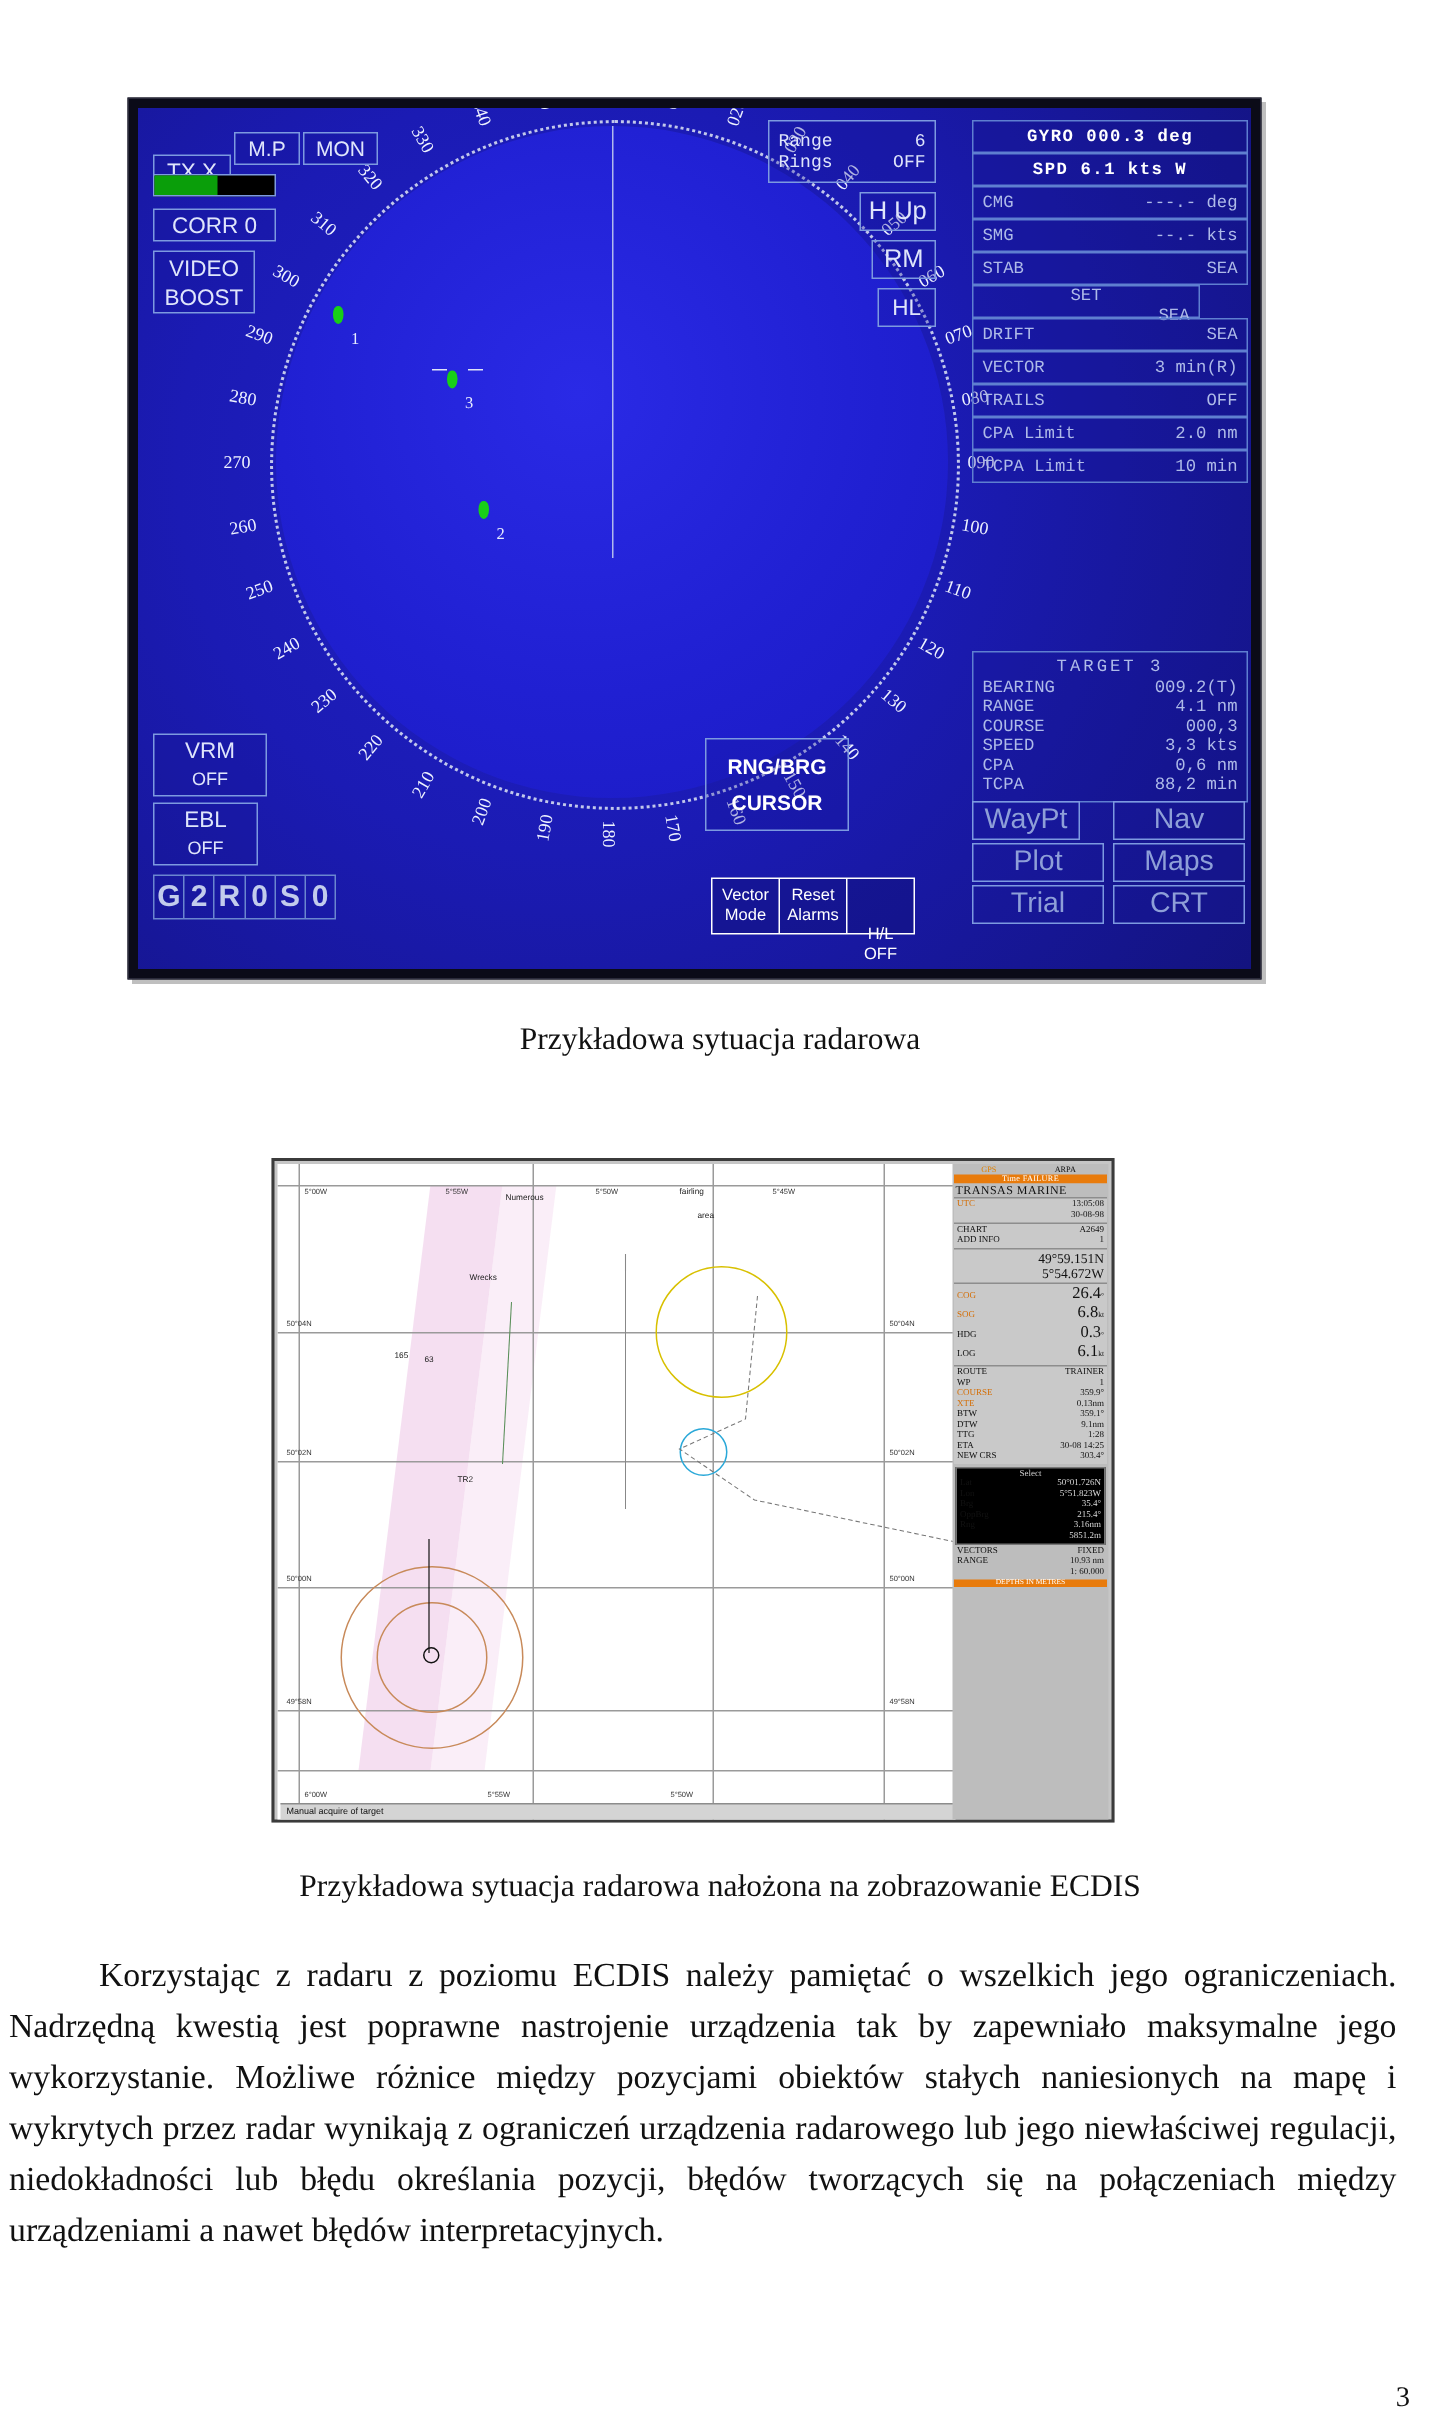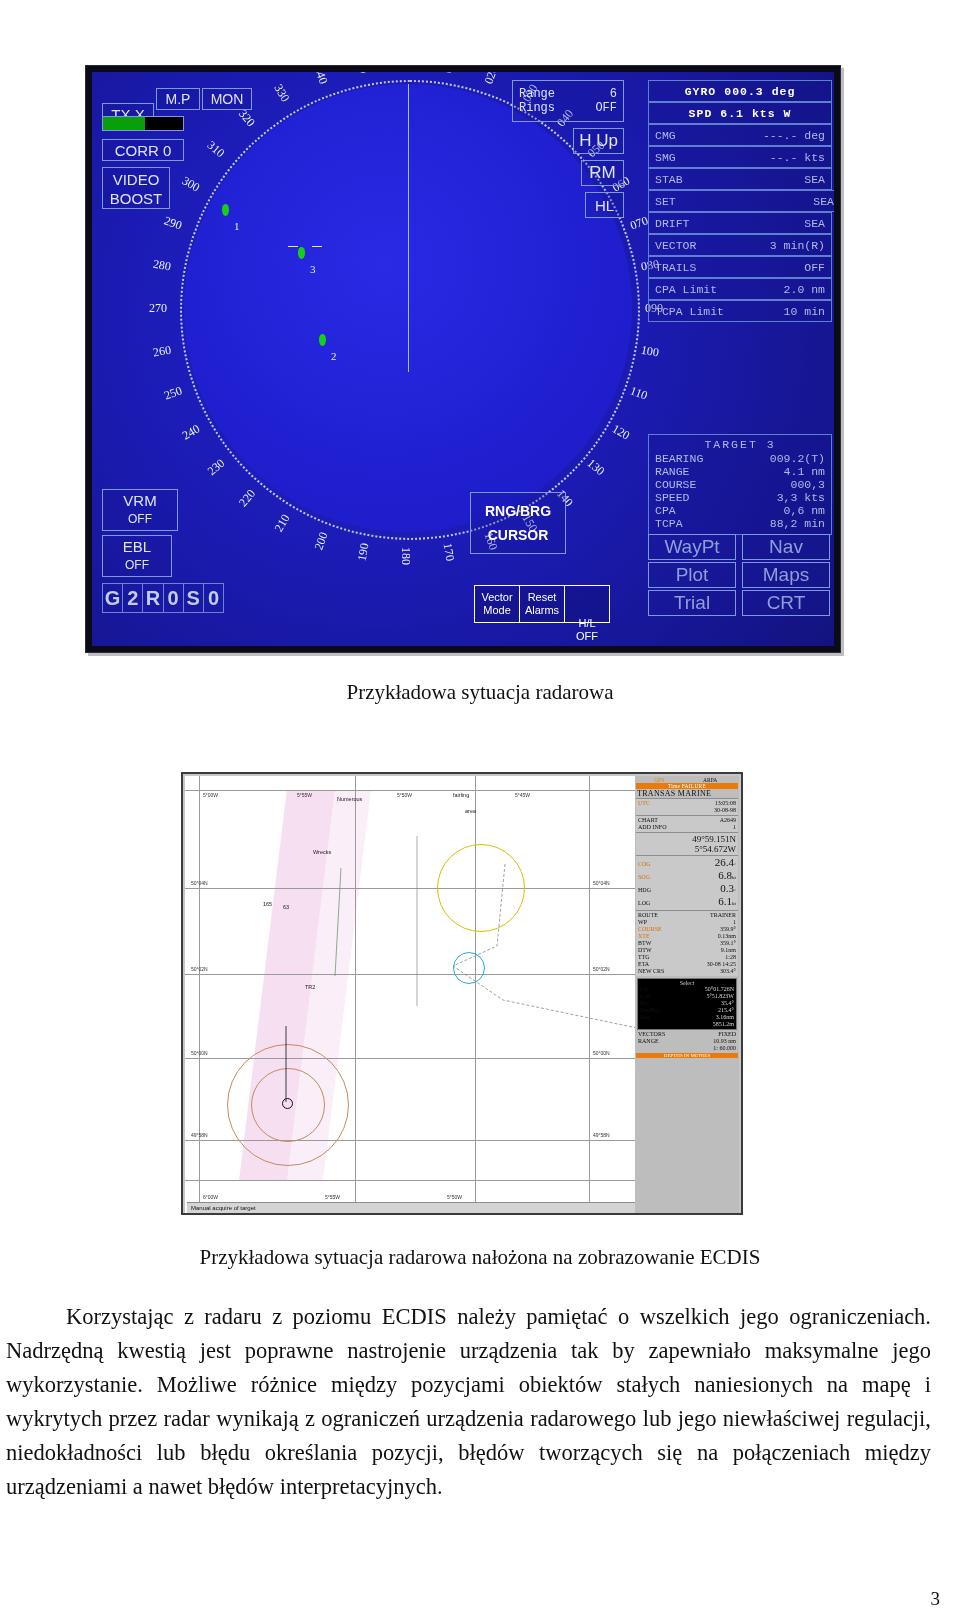--- a/index.html
+++ b/index.html
@@ -326,21 +326,21 @@
             <span class="v">---.-   deg</span>
           </div>
           <div class="drow" style="left: 556px; top: 74px; width: 184px; height: 22px;">
             <span class="k">SMG</span>
             <span class="v">--.-    kts</span>
           </div>
           <div class="drow" style="left: 556px; top: 96px; width: 184px; height: 22px;">
             <span class="k">STAB</span>
             <span class="v">SEA</span>
           </div>
-          <div class="drow" style="left: 556px; top: 118px; width: 193px; height: 22px;">
+          <div class="drow" style="left: 556px; top: 118px; width: 152px; height: 22px; flex-direction: column;">
             <span class="k">SET</span>
             <span class="v">SEA</span>
           </div>
           <div class="drow" style="left: 556px; top: 140px; width: 184px; height: 22px;">
             <span class="k">DRIFT</span>
             <span class="v">SEA</span>
           </div>
           <div class="drow" style="left: 556px; top: 162px; width: 184px; height: 22px;">
             <span class="k">VECTOR</span>
             <span class="v">3 min(R)</span>
@@ -405,21 +405,21 @@
           <div class="vcell">
             <span>Reset</span>
             <span>Alarms</span>
           </div>
           <div class="vcell">
             <span>H/L</span>
             <span>OFF</span>
           </div>
         </div>
 
-    <div class="skey" style="left: 556px; top: 462px; width: 88px; height: 26px;">WayPt</div>
+    <div class="skey" style="left: 556px; top: 462px; width: 72px; height: 26px;">WayPt</div>
         <div class="skey" style="left: 650px; top: 462px; width: 88px; height: 26px;">Nav</div>
         <div class="skey" style="left: 556px; top: 490px; width: 88px; height: 26px;">Plot</div>
         <div class="skey" style="left: 650px; top: 490px; width: 88px; height: 26px;">Maps</div>
         <div class="skey" style="left: 556px; top: 518px; width: 88px; height: 26px;">Trial</div>
         <div class="skey" style="left: 650px; top: 518px; width: 88px; height: 26px;">CRT</div>
       </div>
   </div>
 
   <div class="caption cap1">Przykładowa sytuacja radarowa</div>
 

